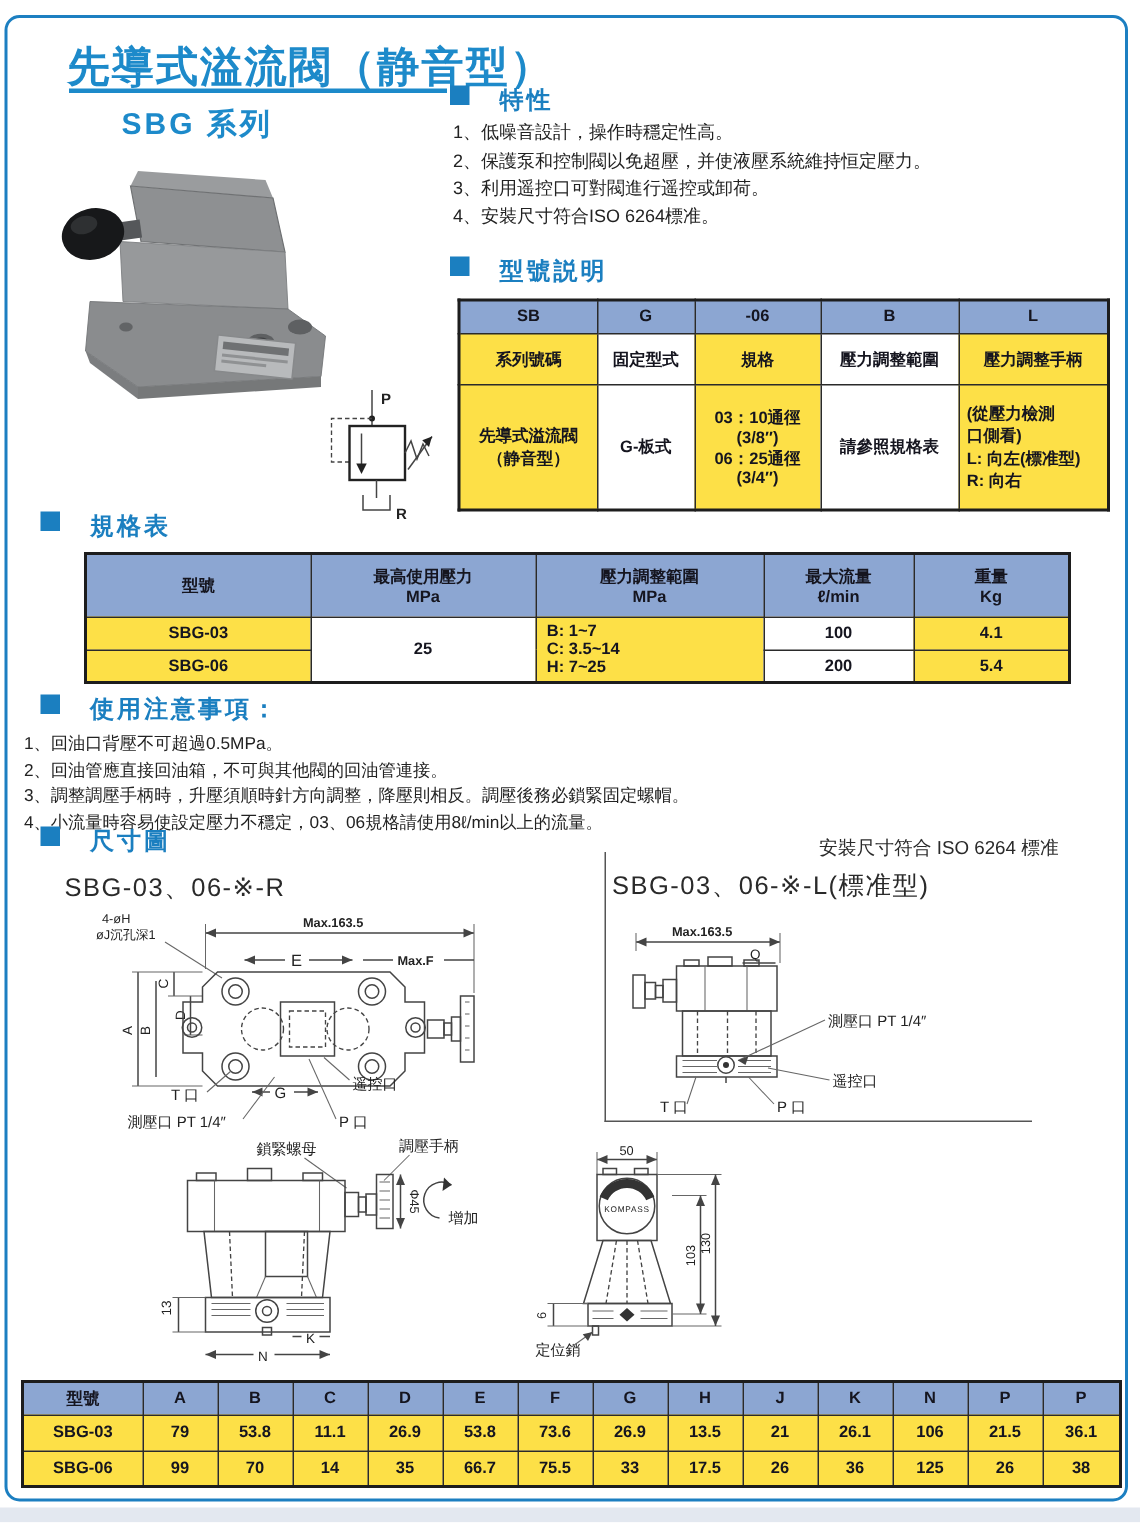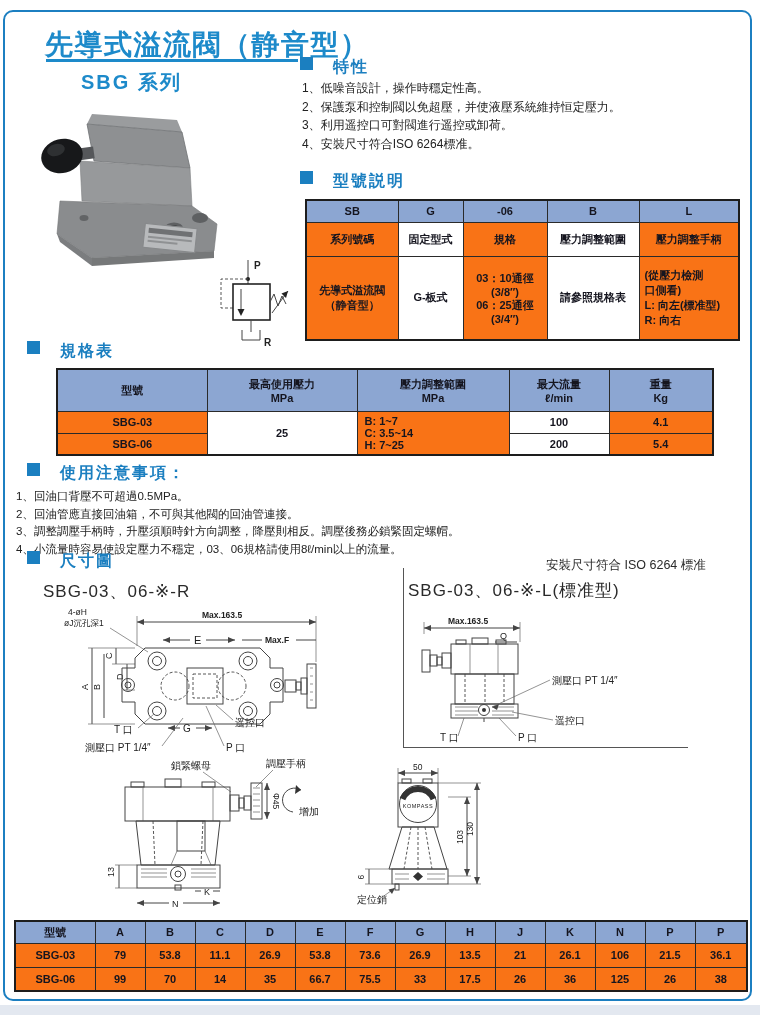--- a/index.html
+++ b/index.html
@@ -11,21 +11,21 @@
   .title-underline { left:46px; top:59px; width:252px; height:3px; background:#1d8aca; }
   .series { left:45px; top:69px; font-size:20px; font-weight:bold; color:#1d8aca; letter-spacing:2px;margin-left:36px; }
   .sec-h { display:flex; align-items:flex-start; gap:20px; font-size:16px; font-weight:bold; color:#1b7fc0; letter-spacing:2px; }
   .sec-h .sq { width:13px; height:13px; background:#1b7fc0; flex:none; }
   .txt-list div { font-size:12px; color:#222; line-height:18.6px; white-space:nowrap; }
   .notes-list div { line-height:17.5px; font-size:11.5px; }
   table { border-collapse:collapse; table-layout:fixed;font-weight:bold; }
   td { border:1px solid #2a2a2a; text-align:center; vertical-align:middle; font-size:11px; color:#15151f; padding:1px 2px; box-sizing:border-box; }
   .outer-b { border:2px solid #1d1d1d; }
   .hdr-bg { background:#8ca6d2; }
-  .blue-bg { background:#f97316;margin-top:20px; }
+  .blue-bg { background:#fde047;margin-top:20px; }
   .white-bg { background:#ffffff; }
   .preline { white-space:pre-line; }
   .iso-note { font-size:12.5px; color:#2a2a2a; }
   .diagram-title { font-size:17px; color:#2a2a2a; letter-spacing:1px; }
   svg text { fill:#222; }
   svg .ln { stroke:#444; stroke-width:1; fill:none; }
   svg .thin { stroke:#666; stroke-width:0.7; fill:none; }
   svg .dash { stroke:#444; stroke-width:0.9; fill:none; stroke-dasharray:3 2; }
   svg .lbl { font-size:10px; }
   svg .dim { font-size:8.5px; }

